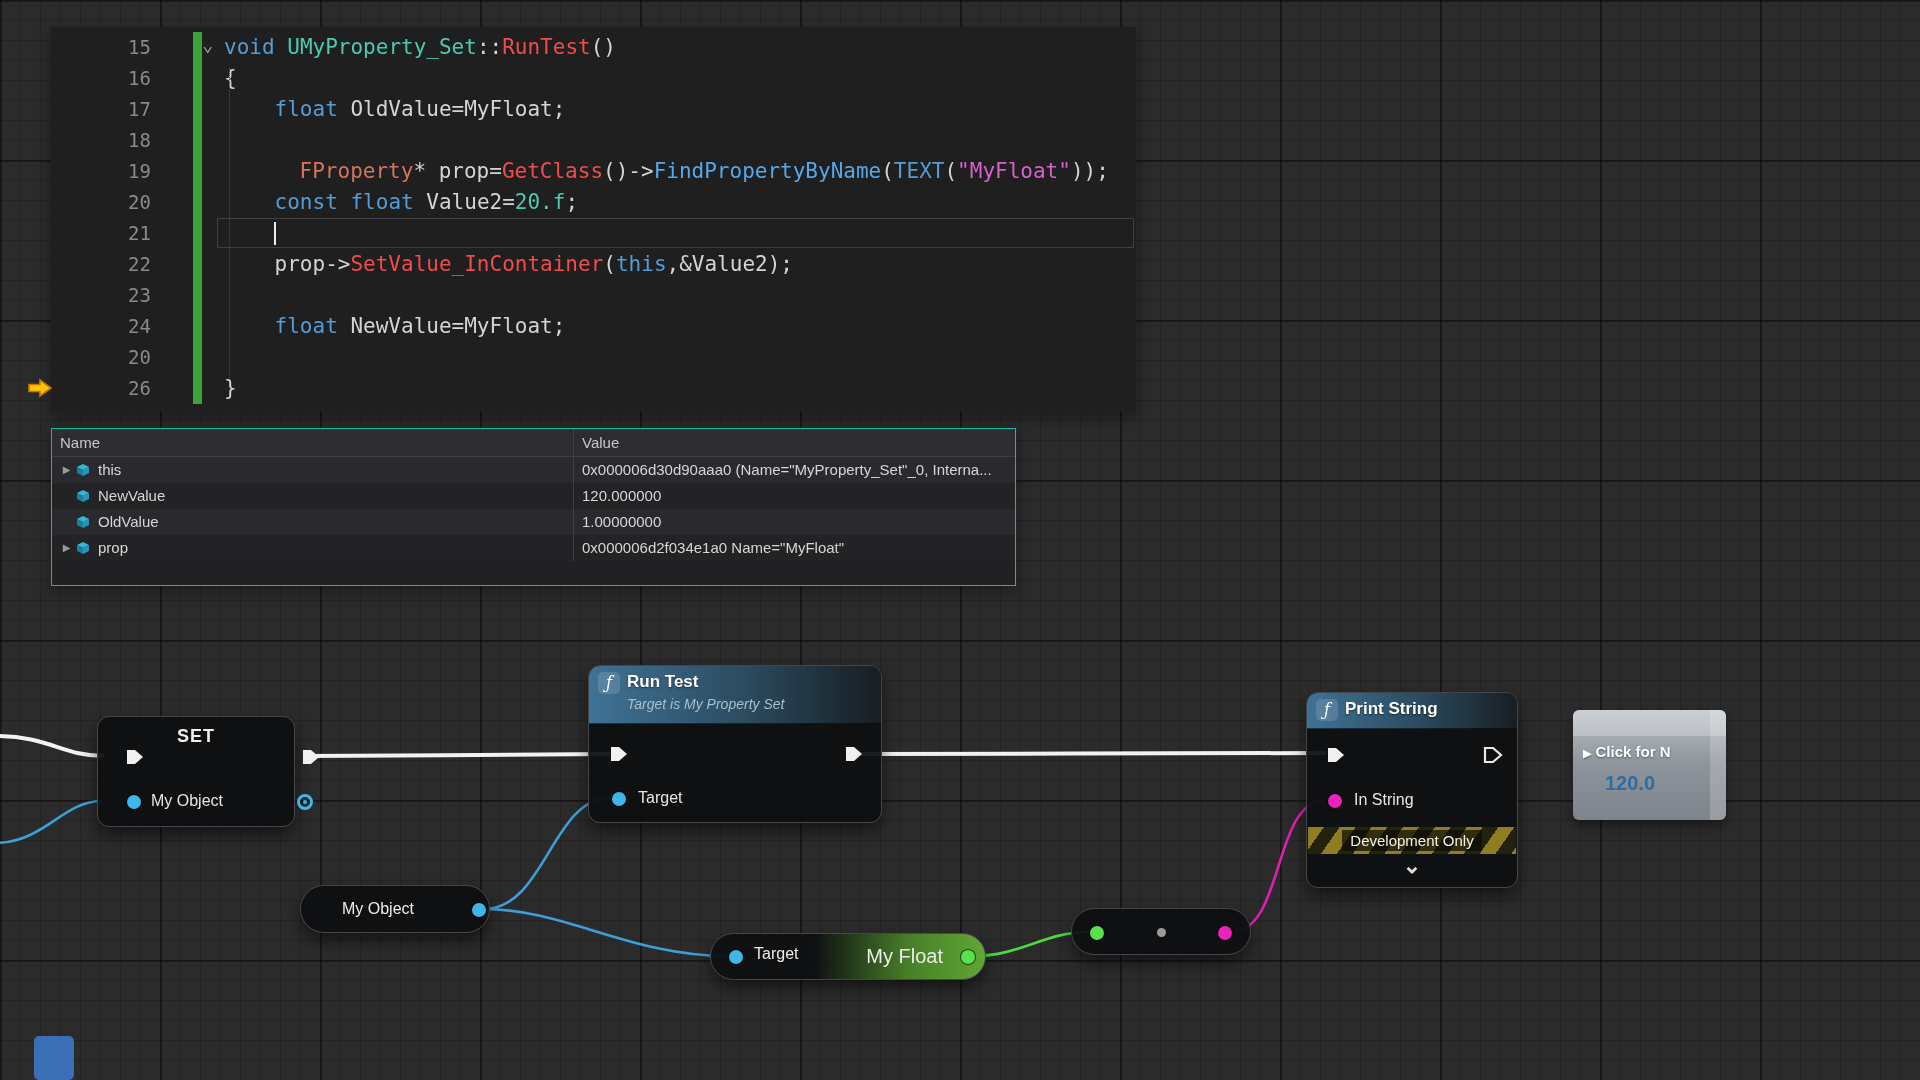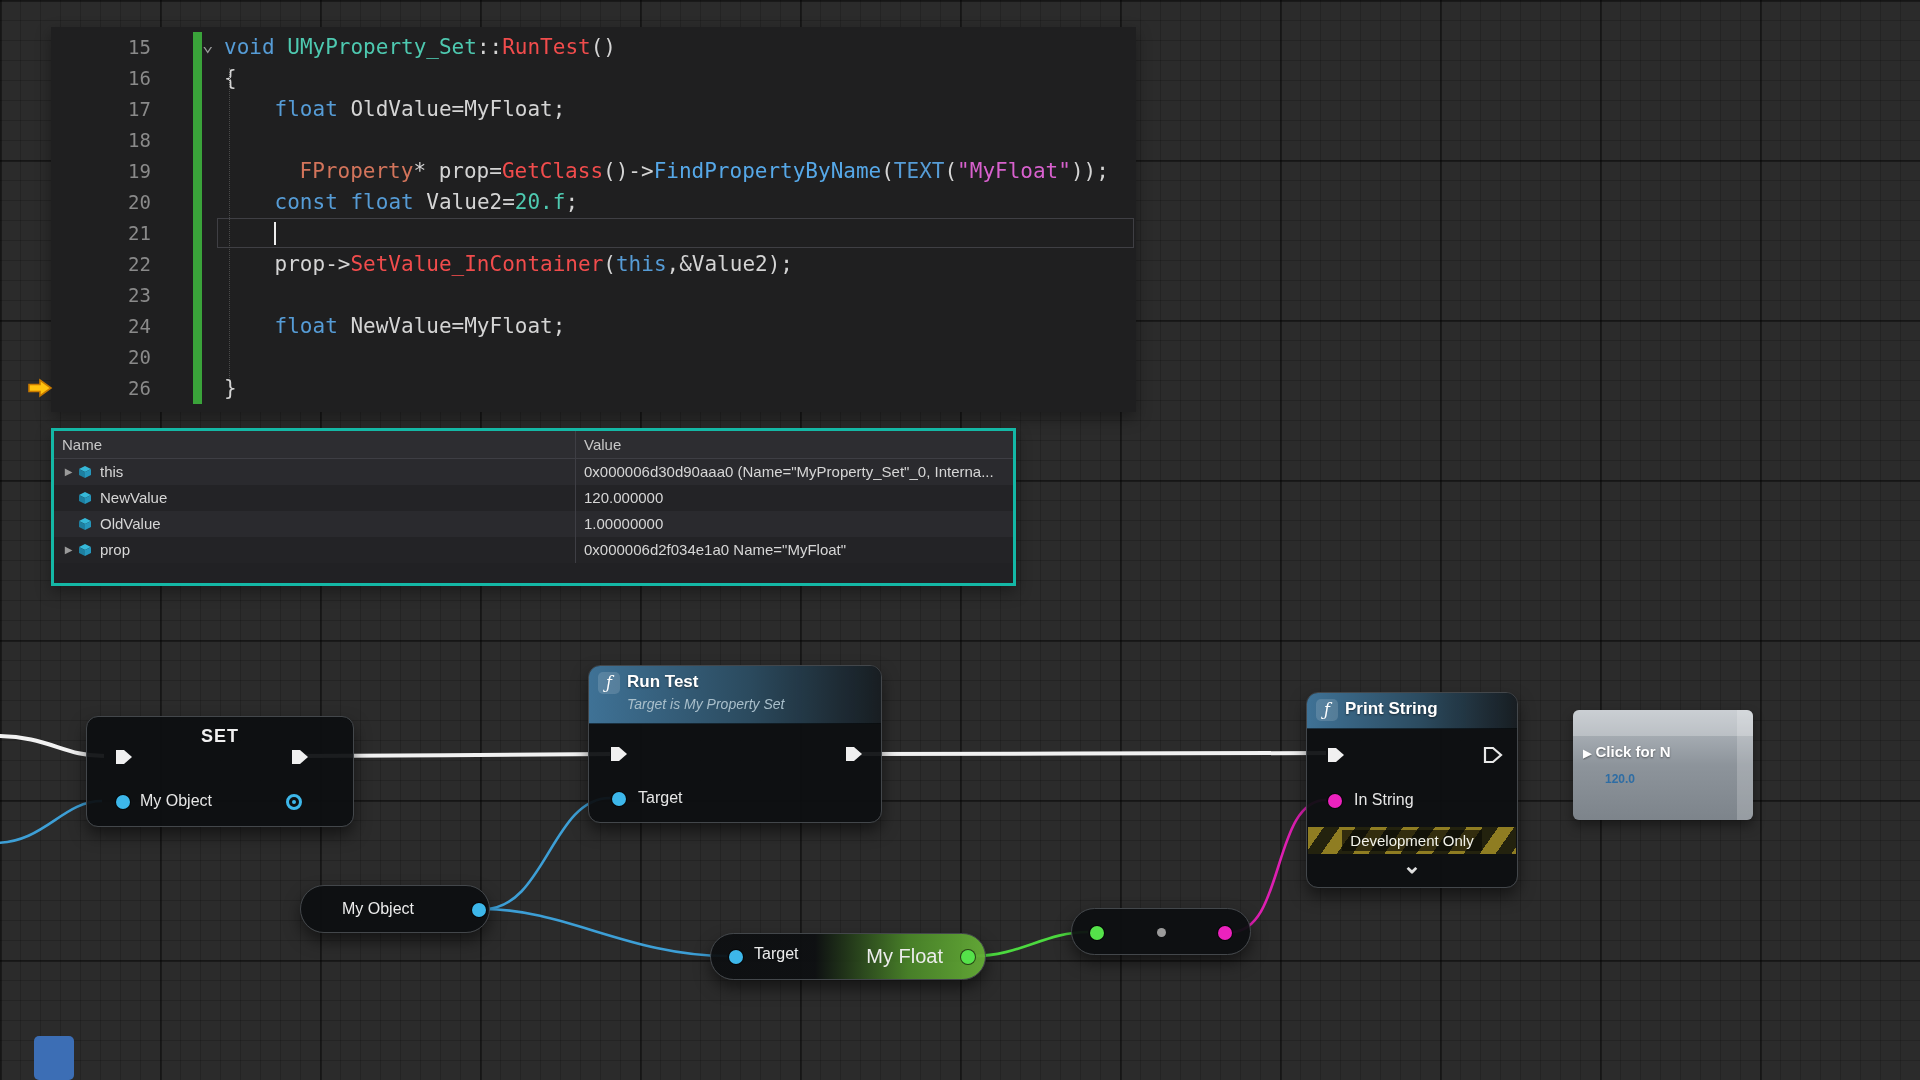--- a/index.html
+++ b/index.html
@@ -35,21 +35,21 @@
   .seg-kw{color:var(--syn-kw);} .seg-type{color:var(--syn-type);margin-top:24px;} .seg-type2{color:var(--syn-type2);margin-left:25px;}
   .seg-fn{color:var(--syn-fn);} .seg-fn2{color:var(--syn-fn2);} .seg-str{color:var(--syn-str);}
   .seg-num{color:var(--syn-num);} .seg-pl{color:var(--syn-pl);}
 
   
   .exec-arrow{position:absolute;left:27px;top:378px;z-index:3;}
   .corner-square{position:absolute;left:34px;top:1036px;width:40px;height:44px;background:#3c6eb5;border-radius:5px;z-index:2;}
 
   
   .watch-panel{position:absolute;left:51px;top:428px;width:965px;height:158px;background:#212124;
-    border:3px solid #14b8a6;z-index:2;font-size:15px;color:#d6d6d6;box-sizing:border-box;box-shadow:0 6px 14px rgba(0,0,0,0.35);}
+    border:1px solid #14b8a6;z-index:2;font-size:15px;color:#d6d6d6;box-sizing:border-box;box-shadow:0 6px 14px rgba(0,0,0,0.35);}
   .watch-header{display:flex;height:27px;line-height:27px;background:#2d2d31;border-bottom:1px solid #3e3e44;color:#c8c8c8;}
   .wh-name{width:522px;padding-left:8px;border-right:1px solid #3e3e44;box-sizing:border-box;}
   .wh-value{flex:1;padding-left:8px;}
   .wrow{display:flex;height:26px;line-height:26px;background:#232326;}
   .wrow:nth-child(odd){background:#2a2a2e;}
   .wname-cell{width:522px;display:flex;align-items:center;border-right:1px solid #3e3e44;box-sizing:border-box;padding-left:6px;}
   .wexp{width:17px;color:#9a9a9a;font-size:10px;text-align:center;flex:none;}
   .wicon{width:16px;height:16px;margin-right:7px;flex:none;display:inline-flex;align-items:center;justify-content:center;}
   .wname{white-space:nowrap;}
   .wval-cell{flex:1;padding-left:8px;overflow:hidden;white-space:nowrap;}
@@ -58,21 +58,21 @@
   .bp-node,.pill{position:absolute;z-index:2;background:rgba(13,15,17,0.94);border:1px solid #43474b;
     box-sizing:border-box;box-shadow:0 8px 16px rgba(0,0,0,0.5);}
   .bp-node{border-radius:12px;}
   .pill{border-radius:24px;}
   .pin-exec{position:absolute;width:20px;height:18px;}
   .pin-dot{position:absolute;width:14px;height:14px;border-radius:50%;box-shadow:0 0 0 1px rgba(0,0,0,0.6);}
   .pin-ring{position:absolute;width:16px;height:16px;border-radius:50%;border:3px solid var(--object-pin);box-sizing:border-box;}
   .pin-ring::after{content:"";position:absolute;left:3px;top:3px;width:4px;height:4px;border-radius:50%;background:var(--object-pin);}
   .pin-label{position:absolute;color:#e6e6e6;font-size:16px;}
 
-  .node-set{left:86px;top:716px;width:268px;height:111px;}
+  .node-set{left:97px;top:716px;width:198px;height:111px;}
   .set-title{margin-top:9px;text-align:center;color:#f0f0f0;font-weight:bold;font-size:18px;letter-spacing:1px;}
   .node-set .exec-in{left:27px;top:31px;}
   .node-set .exec-out{left:203px;top:31px;}
   .node-set .in-myobject{left:29px;top:78px;background:var(--object-pin);}
   .node-set .lbl-myobject{left:53px;top:75px;}
   .node-set .out-myobject{left:199px;top:77px;}
 
   .fn-header{position:absolute;left:0;top:0;right:0;border-radius:11px 11px 0 0;
     background:linear-gradient(90deg,#3F7296,#2B4A5E 55%,rgba(26,32,37,0.85));
     border-bottom:1px solid rgba(0,0,0,0.55);}
@@ -109,28 +109,28 @@
   .node-myfloat .in{left:18px;top:16px;background:var(--object-pin);}
   .node-myfloat .lbl-target{position:absolute;left:43px;top:11px;color:#ececec;font-size:16px;}
   .node-myfloat .lbl-myfloat{position:absolute;right:42px;top:11px;color:#ececec;font-size:20px;}
   .node-myfloat .out{left:250px;top:16px;background:var(--float-pin);}
 
   .node-conv{left:1071px;top:908px;width:180px;height:47px;}
   .node-conv .in{left:18px;top:17px;background:var(--float-pin);}
   .node-conv .dot{position:absolute;left:85px;top:19px;width:9px;height:9px;border-radius:50%;background:#9b9b9b;}
   .node-conv .out{left:146px;top:17px;background:var(--string-pin);}
 
-  .debug-bubble{position:absolute;left:1573px;top:710px;width:180px;height:110px;z-index:3;border-radius:6px;
+  .debug-bubble{position:absolute;left:1573px;top:710px;width:153px;height:110px;z-index:3;border-radius:6px;
     background:linear-gradient(180deg,#b9bfc5,#8d949b 50%,#7d848b);box-shadow:0 6px 12px rgba(0,0,0,0.4);}
   .debug-bubble::before{content:"";position:absolute;left:0;top:0;right:0;height:26px;border-radius:6px 6px 0 0;background:rgba(255,255,255,0.25);}
   .debug-bubble::after{content:"";position:absolute;right:0;top:0;bottom:0;width:16px;border-radius:0 6px 6px 0;background:rgba(255,255,255,0.20);}
   .bubble-header{position:absolute;left:10px;top:33px;width:126px;color:#fff;font-weight:bold;font-size:15px;
     text-shadow:0 1px 2px rgba(0,0,0,0.45);white-space:nowrap;overflow:hidden;}
   .bubble-header .play{font-size:11px;margin-right:4px;}
-  .bubble-value{position:absolute;left:32px;top:62px;color:var(--debug-value);font-weight:bold;font-size:12px;}
+  .bubble-value{position:absolute;left:32px;top:62px;color:var(--debug-value);font-weight:bold;font-size:20px;}
 </style>
 </head>
 <body>
 
 <svg id="wires" width="1920" height="1080">
   <path class="w-obj" d="M -6 843 C 45 843, 62 801, 102 801"></path>
   <path class="w-obj" d="M 484 909 C 545 909, 552 798, 610 798"></path>
   <path class="w-obj" d="M 484 909 C 565 909, 630 956, 727 956"></path>
   <path class="w-float" d="M 974 956 C 1020 956, 1045 932, 1088 932"></path>
   <path class="w-str" d="M 1231 932 C 1285 932, 1272 800, 1326 800"></path>

